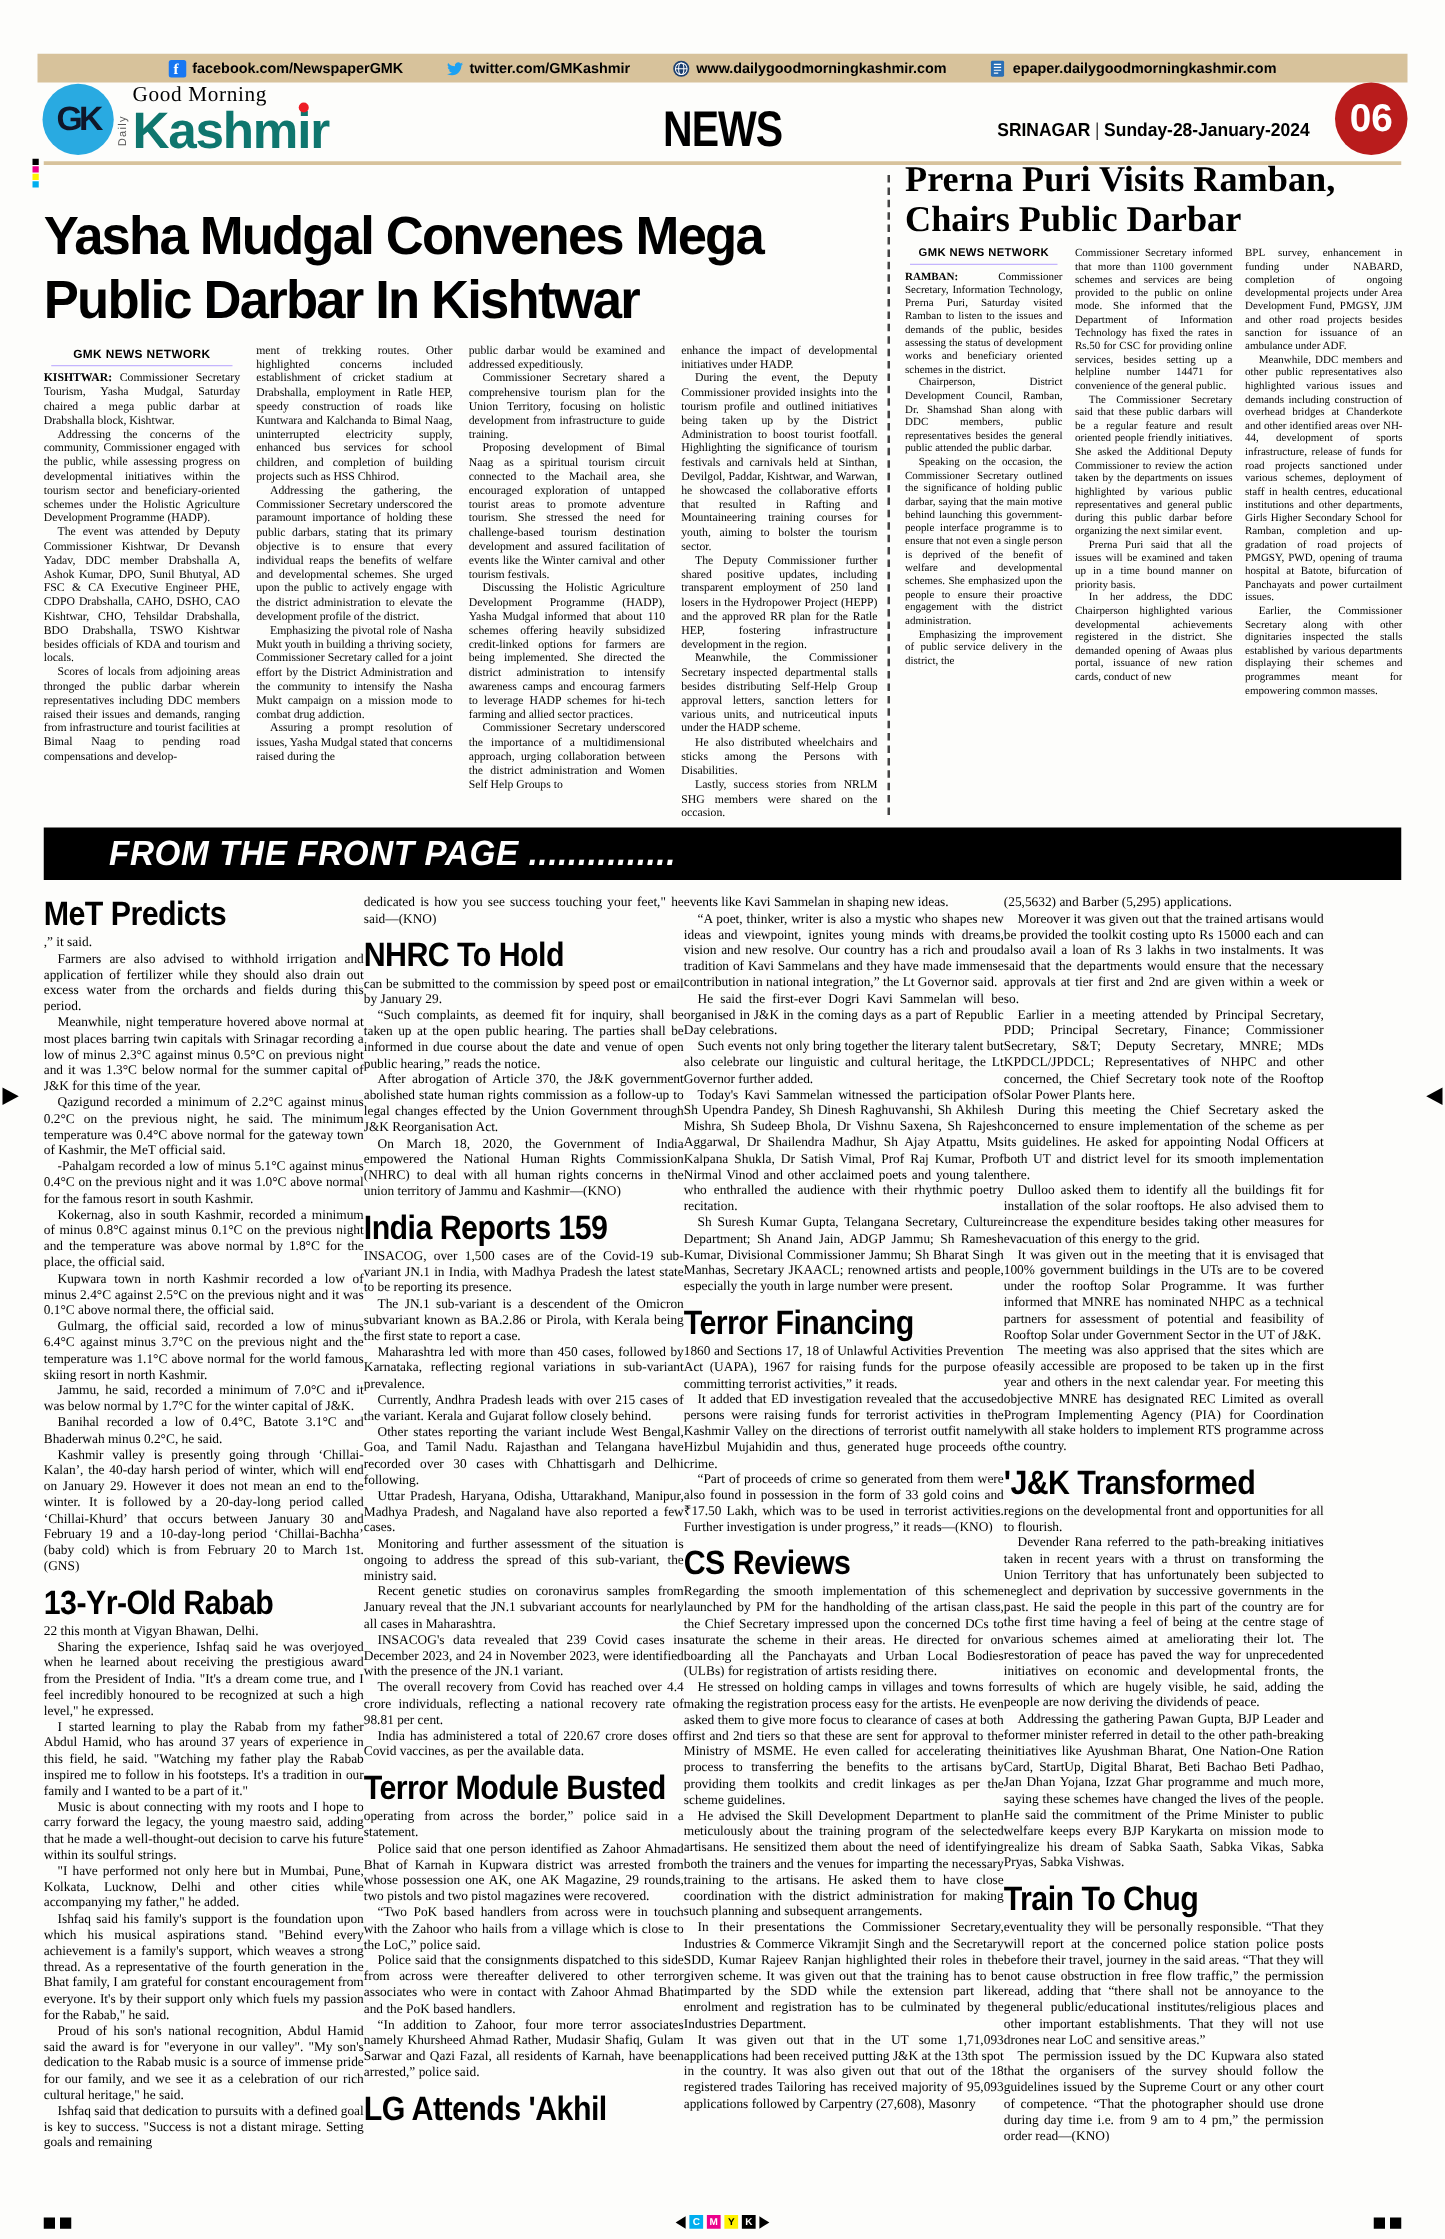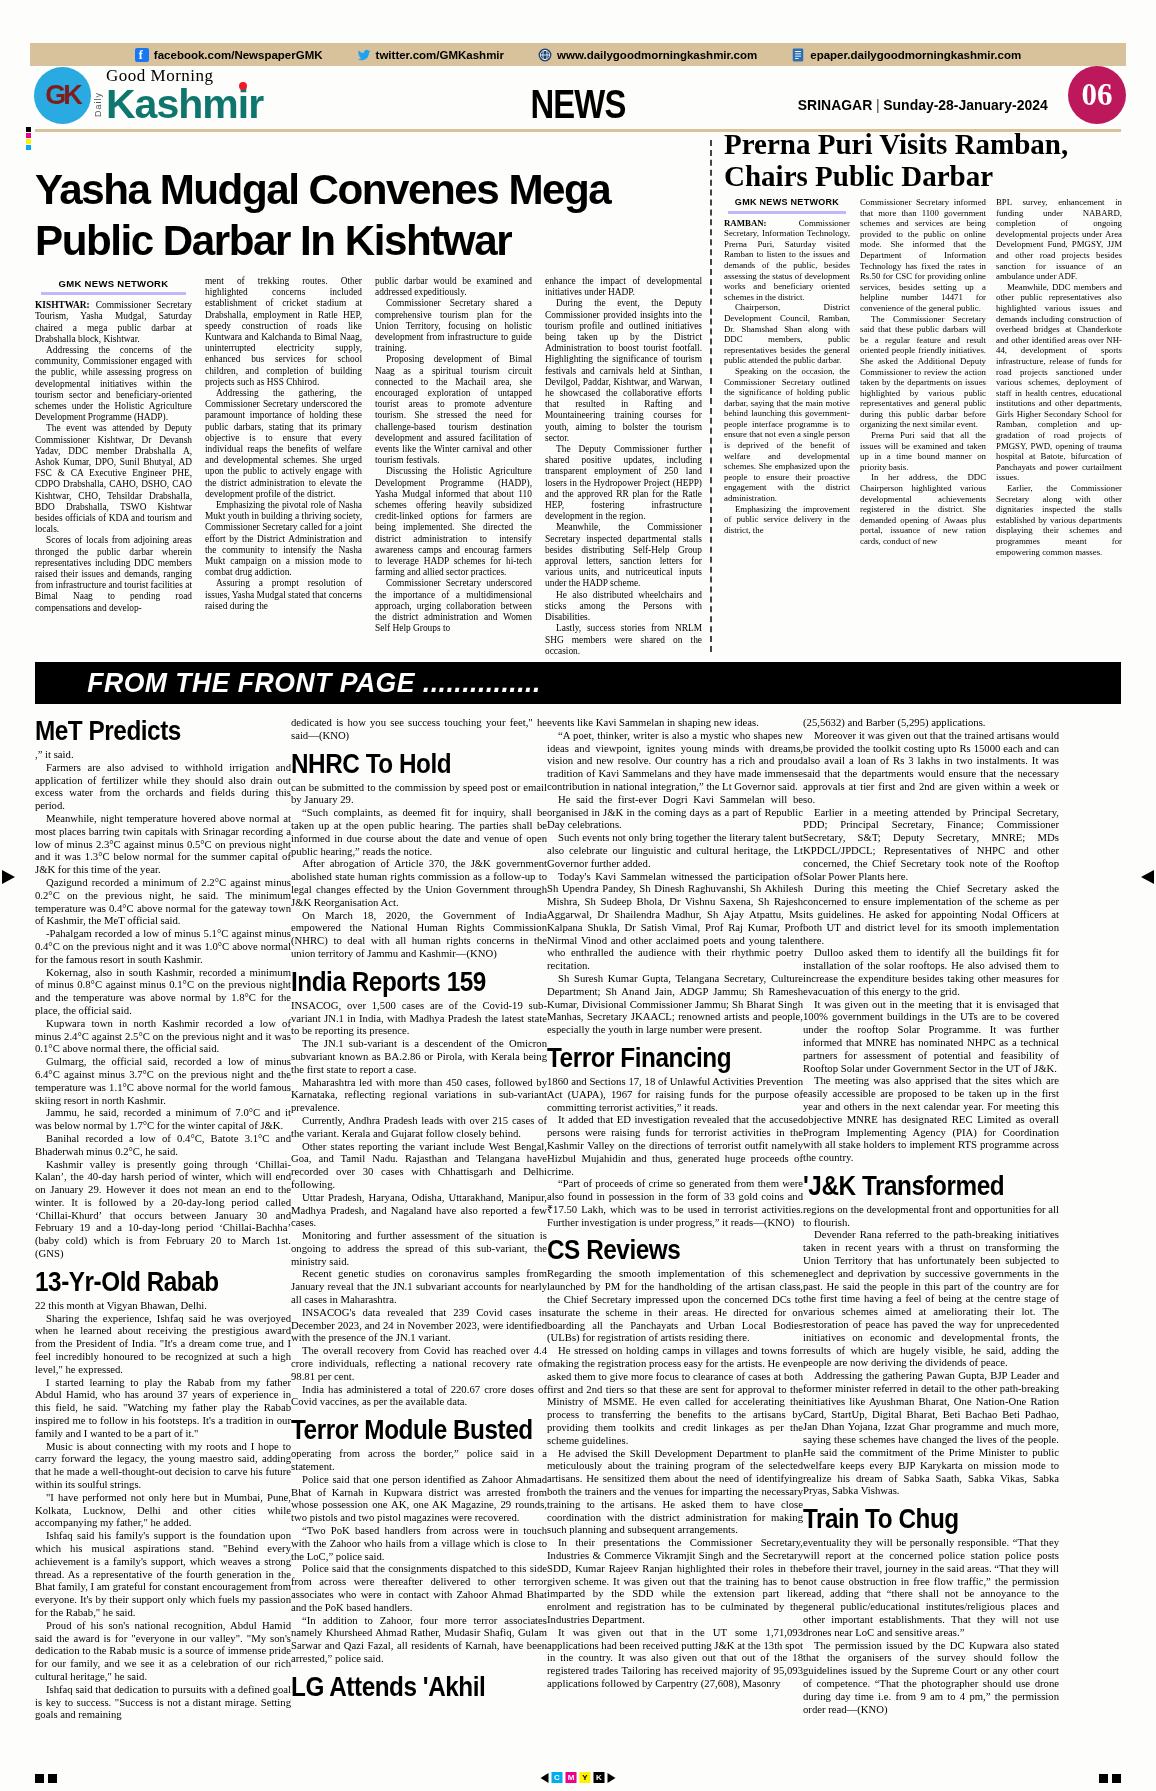--- a/index.html
+++ b/index.html
@@ -9,50 +9,50 @@
   .socialbar{position:absolute;top:43px;left:30px;width:1096px;height:23px;background:#d7c29b;
              display:flex;align-items:center;justify-content:center;gap:34px;
              font-family:"Liberation Sans",sans-serif;font-weight:bold;font-size:11.5px;}
   .sb-item{display:flex;align-items:center;gap:5px;}
   .icon{width:14px;height:14px;display:inline-block;flex:none;}
   .fb-icon{background:#1877f2;border-radius:2px;position:relative;}
   .fb-icon::after{content:"f";position:absolute;left:4px;top:0px;color:#fff;font:bold 12px "Liberation Serif",serif;}
   
   .masthead{position:absolute;top:66px;left:30px;width:1096px;height:60px;}
   .logo-circle{position:absolute;left:4px;top:1px;width:57px;height:57px;border-radius:50%;
-               background:#29aae1;color:#7f1d1d;display:flex;align-items:center;justify-content:center;
+               background:#29aae1;color:#0f172a;display:flex;align-items:center;justify-content:center;
                font-family:"Liberation Sans",sans-serif;font-weight:bold;font-size:27px;letter-spacing:-3px;}
   .brand{position:absolute;left:76px;top:0;}
   .brand-top{font-family:"Liberation Serif",serif;font-size:17px;letter-spacing:0.5px;}
   .brand-main{font-family:"Liberation Sans",sans-serif;font-weight:bold;font-size:41px;line-height:37px;
               color:#0f766e;letter-spacing:-1px;}
   .ik{position:relative;}
   .ik::after{content:"";position:absolute;left:1px;top:1px;width:8px;height:8px;border-radius:50%;background:#ed1c24;}
   .daily{position:absolute;left:63px;top:26px;font-family:"Liberation Sans",sans-serif;font-size:9px;
          color:#555;writing-mode:vertical-rl;transform:rotate(180deg);letter-spacing:1px;}
   .news-title{position:absolute;left:0;right:0;top:16px;text-align:center;
               font-family:"Liberation Sans",sans-serif;font-weight:bold;font-size:40px;
               letter-spacing:-1px;transform:scaleX(0.82);}
   .city-date{position:absolute;right:78px;top:30px;font-family:"Liberation Sans",sans-serif;
              font-weight:bold;font-size:15px;transform:scaleX(0.93);transform-origin:right;}
   .city-date .sep{font-weight:normal;color:#444;padding:0 4px;}
-  .pagenum{position:absolute;right:0;top:0;width:58px;height:58px;border-radius:50%;background:#be185d;
+  .pagenum{position:absolute;right:0;top:0;width:58px;height:58px;border-radius:50%;background:#b91c1c;
            color:#fff;display:flex;align-items:center;justify-content:center;
-           font-family:Liberation Serif, serif;font-weight:bold;font-size:31px;}
+           font-family:Liberation Sans, sans-serif;font-weight:bold;font-size:31px;}
   .tan-rule{position:absolute;top:129px;left:35px;width:1086px;height:3px;background:#d7c29b;}
   .reg-marks{position:absolute;left:26px;top:127px;width:5px;}
   .reg-marks div{width:5px;height:5px;margin-bottom:1px;}
   
   .lead{position:absolute;top:136px;left:35px;width:668px;height:519px;overflow:hidden;margin-top:28px;}
   .lead h1{margin:0;font-family:"Liberation Sans",sans-serif;font-weight:bold;font-size:43px;
            line-height:51px;letter-spacing:-1.5px;transform:scaleX(0.98);transform-origin:left;}
   .lead-body{display:flex;gap:13px;margin-top:10px;height:398px;overflow:hidden;}
   .lead-col{width:157px;flex:none;font-size:9.4px;line-height:11.2px;text-align:justify;}
   .byline{font-family:"Liberation Sans",sans-serif;font-weight:bold;font-size:9.5px;text-align:center;
-          letter-spacing:0.3px;border-bottom:3px solid #c4b5fd;padding-bottom:3px;margin:2px 6px 5px 6px;}
+          letter-spacing:0.3px;border-bottom:1px solid #c4b5fd;padding-bottom:3px;margin:2px 6px 5px 6px;}
   p{margin:0;text-indent:11px;}
   .copy p:first-child{text-indent:0;}
   .story-divider{position:absolute;top:140px;left:710px;height:512px;width:0;border-left:2px dashed #444;}
   .second{position:absolute;top:128px;left:724px;width:398px;height:527px;overflow:hidden;}
   .second h2{margin:0;font-family:"Liberation Serif",serif;font-weight:bold;font-size:29px;line-height:32px;}
   .second-body{display:flex;gap:10px;margin-top:5px;height:424px;overflow:hidden;}
   .second-col{width:126px;flex:none;font-size:8.8px;line-height:10.6px;text-align:justify;}
   .second-col .byline{font-size:9px;margin:0 4px 4px 4px;}
   
   .banner{position:absolute;top:662px;left:35px;width:1086px;height:42px;background:#000;color:#fff;

